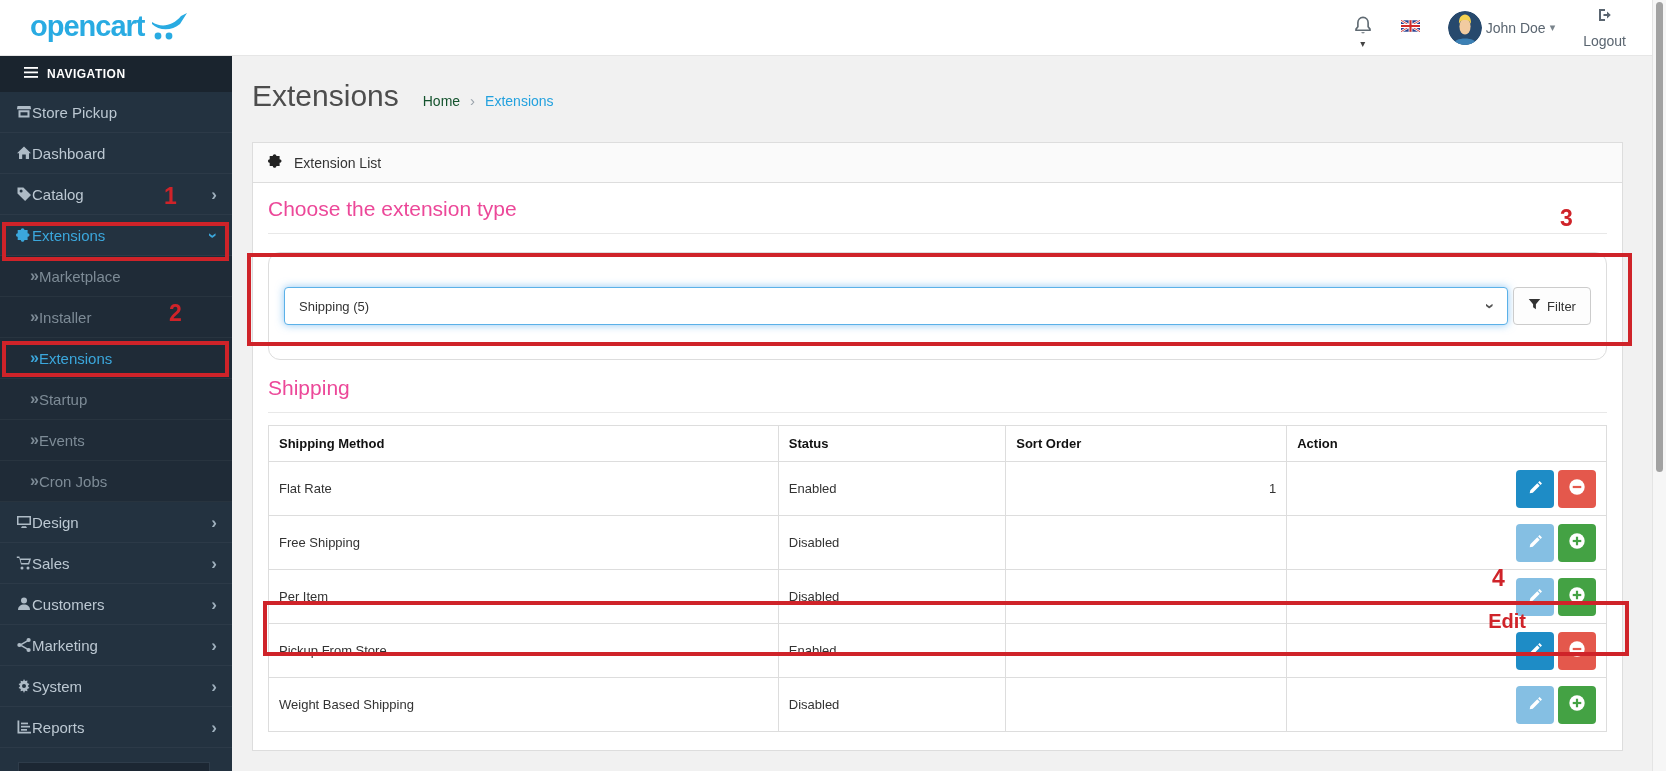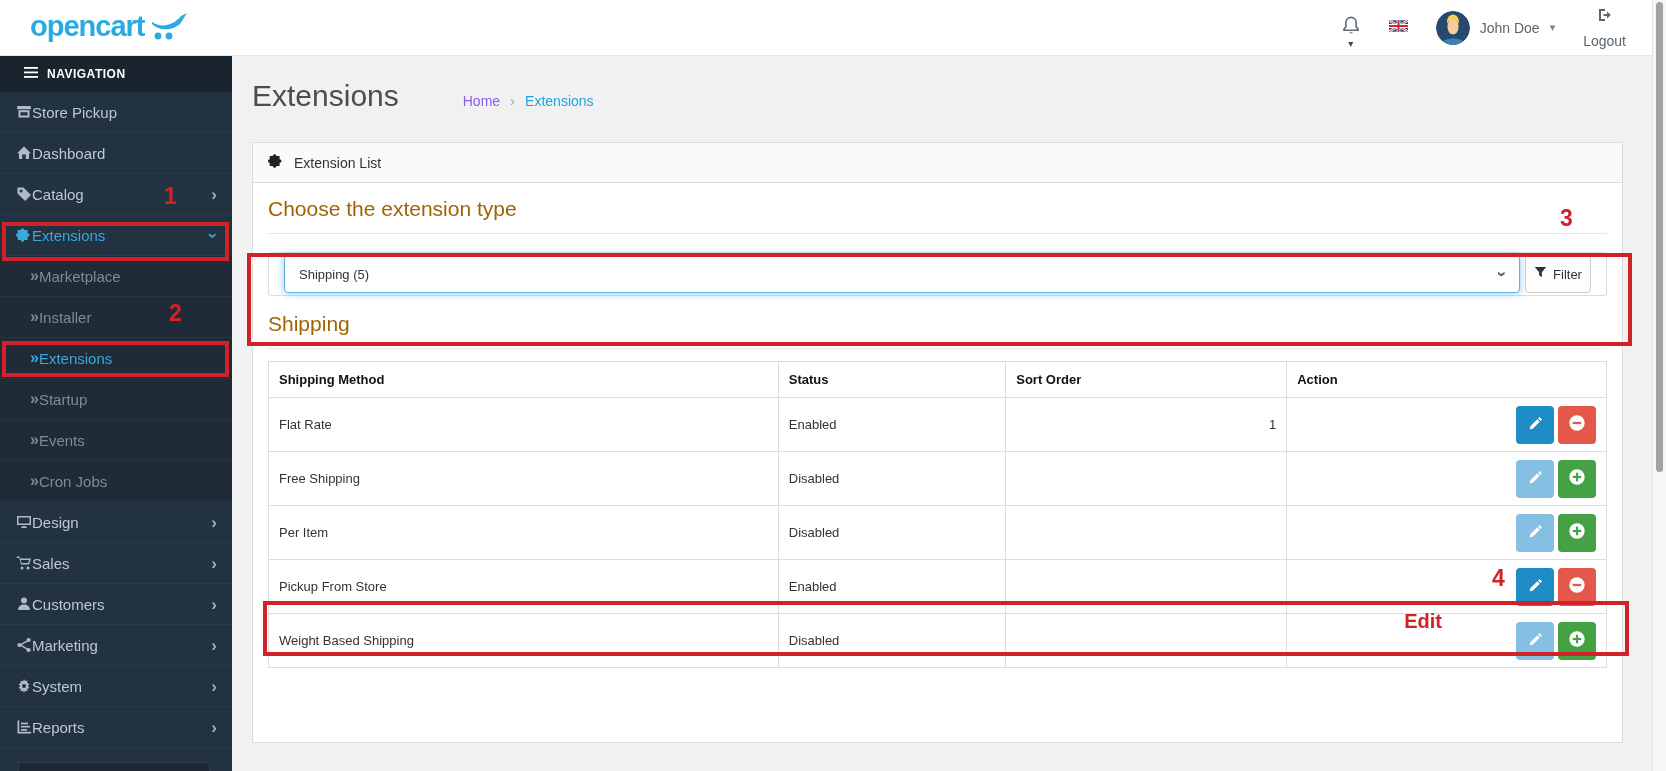--- a/index.html
+++ b/index.html
@@ -15,21 +15,21 @@
   .topbar {
     position:absolute; left:0; top:0; width:1666px; height:56px;
     background:#fff; border-bottom:1px solid #e6e6e6;
     display:flex; align-items:center; padding:0 40px 0 30px;
   }
   .logo { display:flex; align-items:flex-start; gap:6px; cursor:pointer; }
   .logo-text { font-size:29px; font-weight:bold; color:#29abe2; letter-spacing:-1px; line-height:30px; }
   .topbar-right { margin-left:auto; display:flex; align-items:center; gap:28px; }
   .top-icon-btn { position:relative; background:none; border:none; cursor:pointer; color:#5f6a72; display:flex; align-items:center; }
   .bell-caret { position:absolute; left:50%; transform:translateX(-50%); bottom:-9px; font-size:10px; color:#444; }
-  .userbox { display:flex; align-items:center; gap:10px; background:none; border:none; cursor:pointer;justify-content:space-between; }
+  .userbox { display:flex; align-items:center; gap:4px; background:none; border:none; cursor:pointer;justify-content:space-between; }
   .username { font-size:14px; color:#5a6570; }
   .caret { font-size:11px; color:#7a848c; }
   .logout-btn { display:flex; align-items:center; gap:7px; background:none; border:none; cursor:pointer; color:#5a6570; font-size:14px;flex-direction:column; }
   .avatar { width:34px; height:34px; border-radius:50%; overflow:hidden; display:block; }
 
   
   .sidebar {
     position:absolute; left:0; top:56px; width:232px; height:715px;
     background:#233240;
   }
@@ -52,51 +52,51 @@
   .chev { margin-left:auto; font-size:17px; font-weight:bold; color:#9fb0bd; line-height:1; }
   .chev.down { transform:rotate(90deg); color:#3ba7dc; }
   .side-stats { position:absolute; left:18px; bottom:-1px; width:192px; height:10px;
     background:#1c2733; border:1px solid #2e3c4a; }
 
   
   .main { position:absolute; left:232px; top:56px; right:14px; bottom:0; background:#f1f1f1; }
   .page-header { padding:21px 0 0 20px; display:flex; align-items:baseline; gap:24px; }
   .page-title { font-size:30px; font-weight:400; color:#4d4d4d; line-height:38px; }
   .breadcrumb { display:flex; align-items:baseline; gap:10px; font-size:14px; }
-  .bc-home { color:#8b5cf6; text-decoration:none; cursor:pointer;margin-left:40px; }
+  .bc-home { color:#14532d; text-decoration:none; cursor:pointer; }
   .bc-sep { color:#9aa3ab; font-size:15px; }
   .bc-current { color:#23a1de; text-decoration:none; cursor:pointer; }
 
   .panel {
     margin:27px 29px 16px 20px; background:#fff; border:1px solid #ddd;
     min-height:601px;
   }
   .panel-heading {
     height:40px; background:#fafafa; border-bottom:1px solid #ddd;
     display:flex; align-items:center; gap:10px; padding:0 15px;
     font-size:14px; color:#333;
   }
   .panel-body { padding:0 15px 18px 15px; }
   .section-title {
-    margin-top:14px; font-size:21px; font-weight:400; color:#a16207;
+    margin-top:14px; font-size:21px; font-weight:400; color:#ec4899;
     padding-bottom:12px; border-bottom:1px solid #e8e8e8;
   }
   .well {
-    margin-top:18px; border:1px solid #ddd; border-radius:3px; background:#fff;
-    padding:2px 15px; display:flex; align-items:flex-start; gap:5px;
+    margin-top:18px; border:1px solid #ddd; border-radius:12px; background:#fff;
+    padding:34px 15px; display:flex; align-items:flex-start; gap:5px;
   }
   .ext-select {
     flex:1; height:38px; border:1px solid #5bb1e8; border-radius:4px;
     box-shadow:0 0 8px rgba(82,168,236,.65); background:#fff;
     display:flex; align-items:center; padding:0 14px; font-size:13px; color:#333;
     cursor:pointer;
   }
   .select-chev { margin-left:auto; font-size:17px; color:#555; transform:rotate(90deg); font-weight:bold; }
   .filter-btn {
-    width:66px; height:38px; border:1px solid #ccc; border-radius:4px;
+    width:78px; height:38px; border:1px solid #ccc; border-radius:4px;
     background:#fdfdfd; display:flex; align-items:center; justify-content:center; gap:6px;
     font-size:13px; color:#333; cursor:pointer;
   }
   .shipping-title { margin-top:16px; }
 
   table.ext { width:100%; border-collapse:collapse; margin-top:12px; }
   table.ext th, table.ext td { border:1px solid #ddd; font-size:13px; }
   table.ext th { text-align:left; padding:10px 10px; font-weight:bold; color:#111; }
   table.ext td { height:54px; padding:0 10px; color:#333; }
   th.num, td.num { text-align:right; padding-right:14px; }
@@ -497,13 +497,13 @@
 </div>
 
 <div class="ann ann-box" style="left:2px; top:222px; width:227px; height:39px;"></div>
 <div class="ann ann-box" style="left:2px; top:341px; width:227px; height:36px;"></div>
 <div class="ann ann-box" style="left:247px; top:253px; width:1385px; height:93px;"></div>
 <div class="ann ann-box" style="left:263px; top:601px; width:1366px; height:55px;"></div>
 <span class="ann ann-label" style="left:164px; top:183px;">1</span>
 <span class="ann ann-label" style="left:169px; top:300px;">2</span>
 <span class="ann ann-label" style="left:1560px; top:205px;">3</span>
 <span class="ann ann-label" style="left:1492px; top:565px;">4</span>
-<span class="ann ann-edit" style="left:1386px; top:610px; width:56px; text-align:right;">Edit</span>
+<span class="ann ann-edit" style="left:1470px; top:610px; width:56px; text-align:right;">Edit</span>
 
 </body></html>

